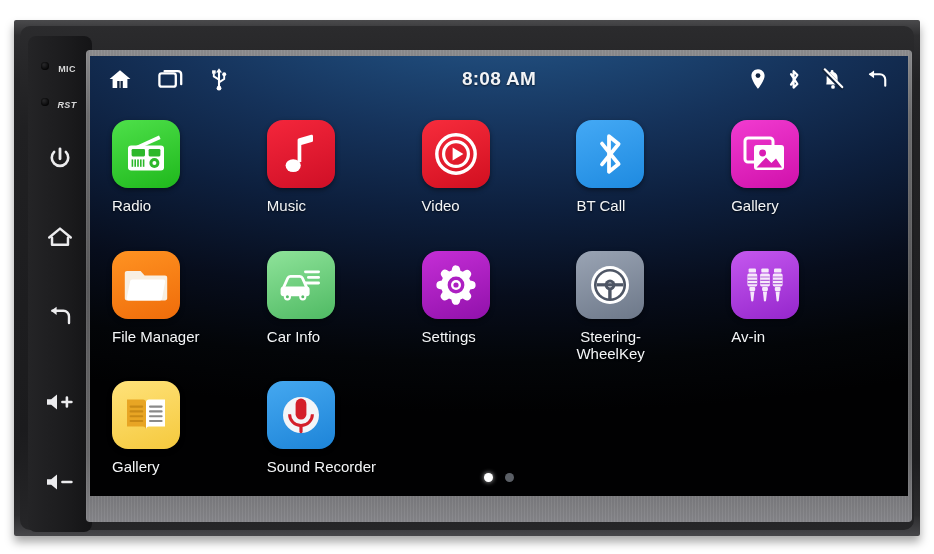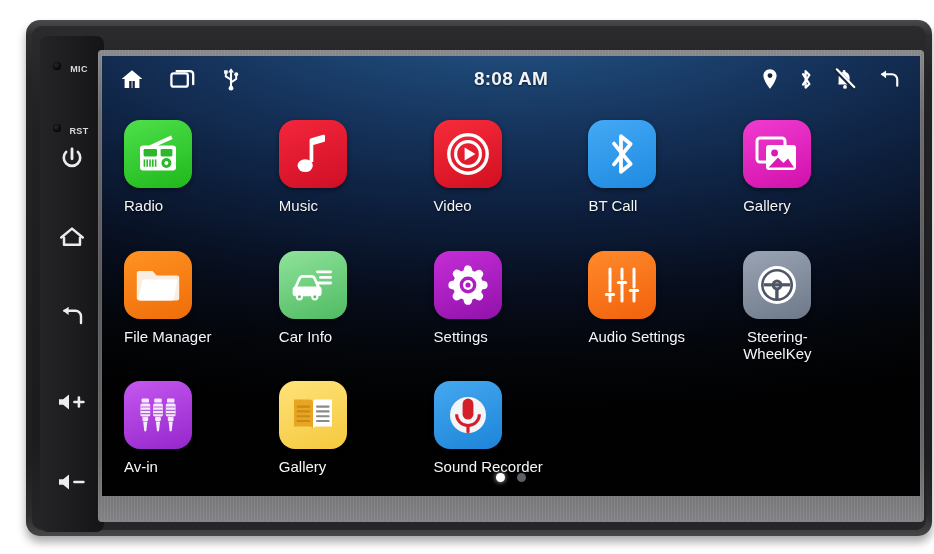--- a/index.html
+++ b/index.html
@@ -5,25 +5,24 @@
   * { margin:0; padding:0; box-sizing:border-box; }
   html,body{
     width:934px; height:554px; background:#ffffff; overflow:hidden;
     font-family:"Liberation Sans", sans-serif;
   }
   #root{ position:relative; width:934px; height:554px; background:#fff; }
 
   
   .device{
     position:absolute; left:14px; top:20px; width:906px; height:516px;
-    border-radius:14px;
+    border-radius:2px;
     background:
       linear-gradient(180deg,#4a4a4c 0%,#2e2e30 3%,#232325 12%,#1e1e20 85%,#2c2c2e 96%,#47474a 100%);
     box-shadow:0 6px 10px rgba(0,0,0,.35);
-    margin-left:12px;
   }
   .device-inner{
     position:absolute; left:6px; top:6px; right:6px; bottom:6px;
     border-radius:10px;
     background:linear-gradient(180deg,#2b2b2d 0%,#202022 20%,#1b1b1d 80%,#262628 100%);
   }
   
   .metal{
     position:absolute; left:66px; top:24px; width:826px; height:472px;
     border-radius:4px;
@@ -113,21 +112,21 @@
   <div class="device">
     <div class="device-inner">
 
       <div class="keypanel">
 
         <div class="kp-item" style="top:22px;">
           <span class="kp-led" style="left:13px; top:4px;"></span>
           <span class="kp-txt" style="margin-left:14px;">MIC</span>
         </div>
 
-        <div class="kp-item" style="top:84px;">
+        <div class="kp-item" style="top:58px;font-style:italic;">
           <span class="kp-led" style="left:13px; top:4px;"></span>
           <span class="kp-txt" style="margin-left:14px;">RST</span>
         </div>
 
         <div class="kp-item" style="top:110px;">
           <span class="kp-glyph">
             <svg width="26" height="26" viewBox="0 0 24 24">
               <path d="M12 2.6v9.2" stroke="#ececee" stroke-width="2.6" stroke-linecap="round" fill="none"></path>
               <path d="M6.6 5.4a7.6 7.6 0 1 0 10.8 0" stroke="#ececee" stroke-width="2.4" fill="none" stroke-linecap="round"></path>
             </svg>
@@ -335,38 +334,20 @@
               <svg width="46" height="46" viewBox="0 0 46 46">
                 <path d="M23 3.4a4 4 0 0 1 3.9 3.1l.5 2.3 2.4 1 2-1.3a4 4 0 0 1 5 .5l.2.2a4 4 0 0 1 .5 5l-1.3 2 1 2.4 2.3.5a4 4 0 0 1 3.1 3.9v.2a4 4 0 0 1-3.1 3.9l-2.3.5-1 2.4 1.3 2a4 4 0 0 1-.5 5l-.2.2a4 4 0 0 1-5 .5l-2-1.3-2.4 1-.5 2.3a4 4 0 0 1-3.9 3.1h-.2a4 4 0 0 1-3.9-3.1l-.5-2.3-2.4-1-2 1.3a4 4 0 0 1-5-.5l-.2-.2a4 4 0 0 1-.5-5l1.3-2-1-2.4-2.3-.5A4 4 0 0 1 3.4 23v-.2a4 4 0 0 1 3.1-3.9l2.3-.5 1-2.4-1.3-2a4 4 0 0 1 .5-5l.2-.2a4 4 0 0 1 5-.5l2 1.3 2.4-1 .5-2.3a4 4 0 0 1 3.9-3.1z" fill="#fff"></path>
                 <circle cx="23" cy="23" r="8.4" fill="#ad1fc2"></circle>
                 <circle cx="23" cy="23" r="5" fill="#fff"></circle>
                 <circle cx="23" cy="23" r="2.6" fill="#ad1fc2"></circle>
               </svg>
             </div>
             <div class="app-label">Settings</div>
           </div>
 
-          <div class="app">
-            <div class="tile" style="background:linear-gradient(160deg,#ff8a2b,#f2610c);">
-              <svg width="42" height="42" viewBox="0 0 42 42">
-                <g stroke="#fff" stroke-width="3" stroke-linecap="round">
-                  <path d="M9 5v22"></path>
-                    <path d="M21 5v10"></path>
-                    <path d="M33 5v18"></path>
-                  <path d="M5.4 30.4h7.2"></path>
-                    <path d="M17.4 18.4h7.2"></path>
-                    <path d="M29.4 26.4h7.2"></path>
-                  <path d="M9 30.4V37"></path>
-                    <path d="M21 18.4V37"></path>
-                    <path d="M33 26.4V37"></path>
-                </g>
-              </svg>
-            </div>
-            <div class="app-label">Audio Settings</div>
-          </div>
 
           <div class="app">
             <div class="tile" style="background:linear-gradient(160deg,#9aa4b4,#6d7889);">
               <svg width="48" height="48" viewBox="0 0 48 48">
                 <circle cx="24" cy="24" r="19" fill="#fff"></circle>
                 <circle cx="24" cy="24" r="16" fill="#4e5665"></circle>
                 <circle cx="24" cy="24" r="13.4" fill="#fff"></circle>
                 <circle cx="24" cy="24" r="5.4" fill="#4e5665"></circle>
                 <circle cx="24" cy="24" r="2.4" fill="#fff"></circle>
                 <path d="M10.8 22.2h26.4v3.2H10.8z" fill="#4e5665"></path>

